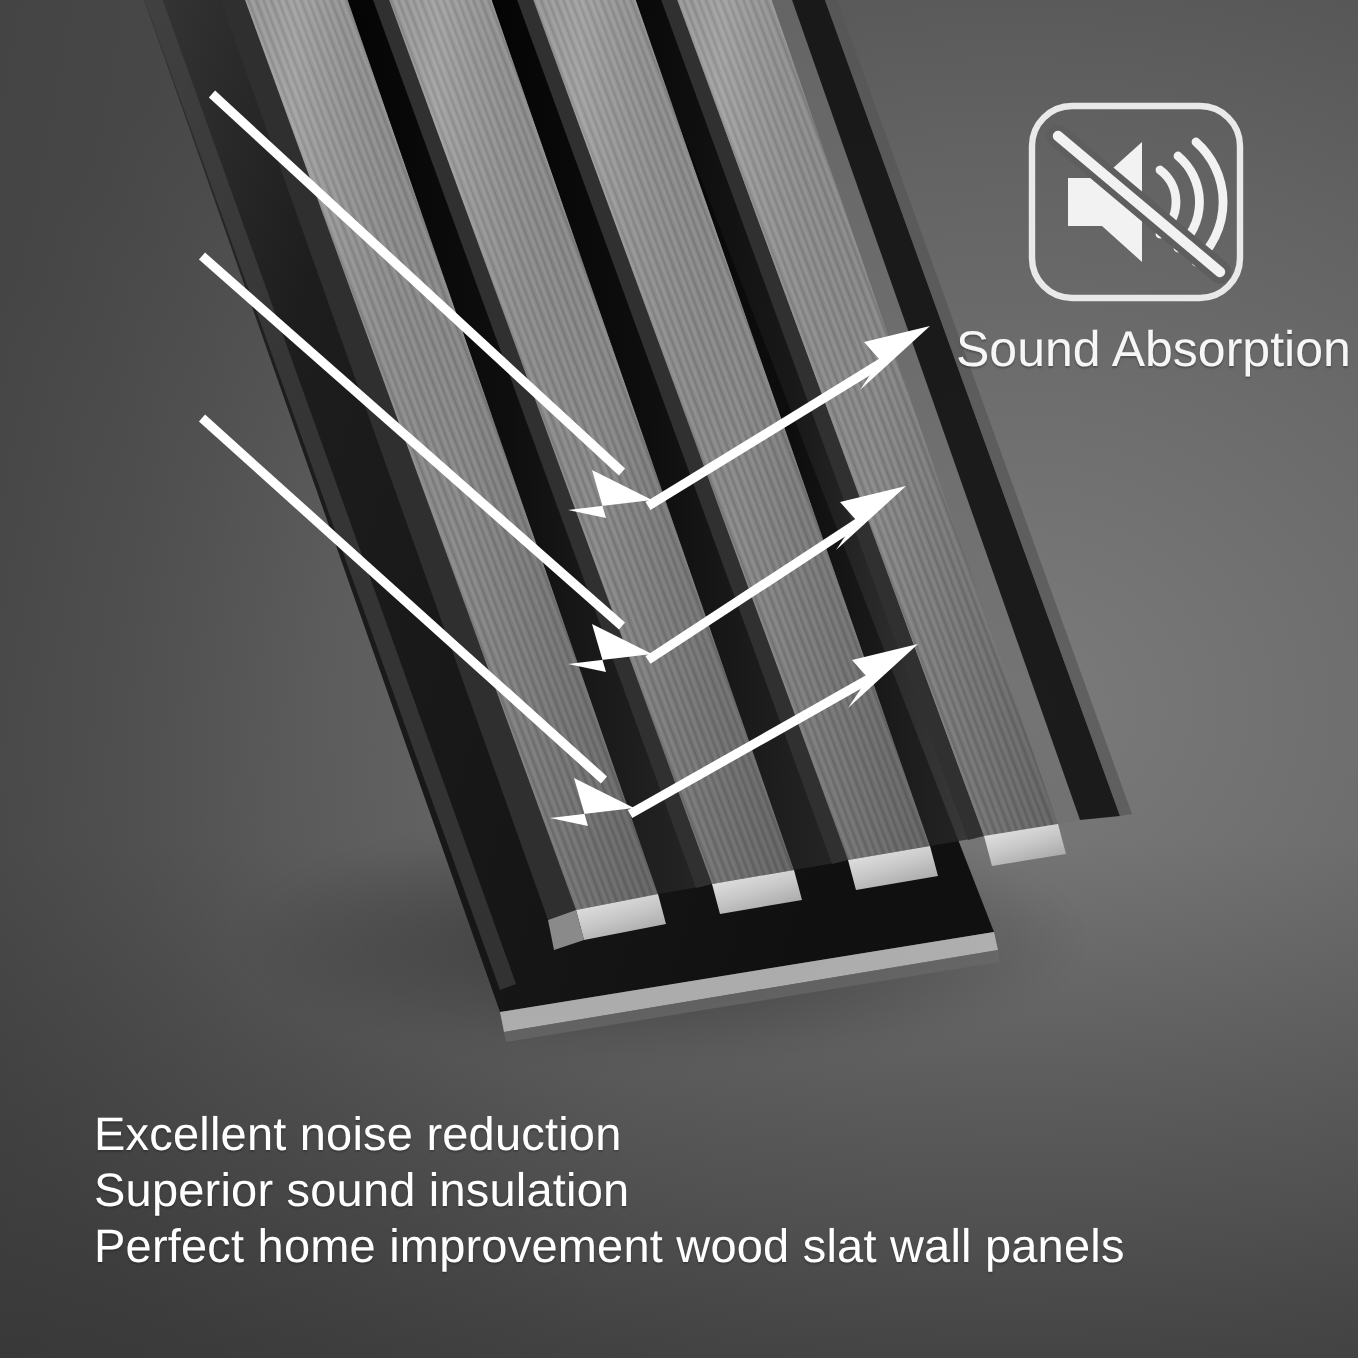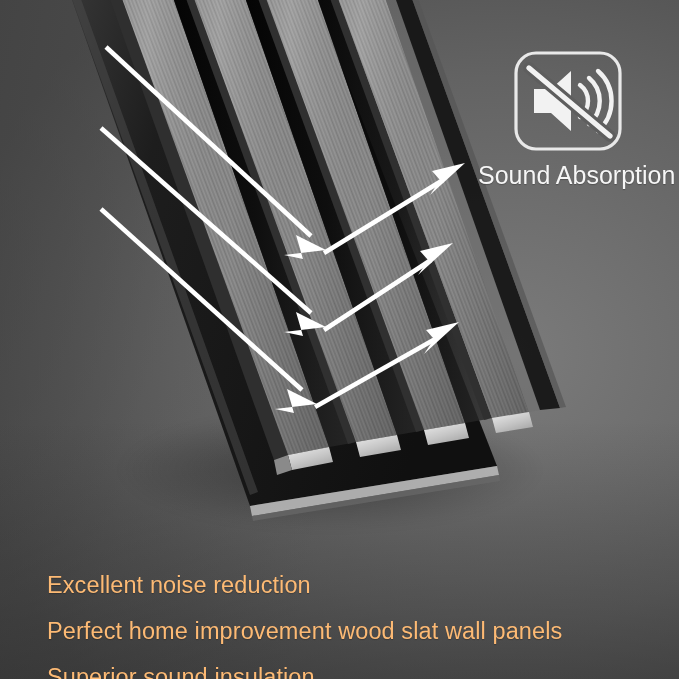--- a/index.html
+++ b/index.html
@@ -40,27 +40,26 @@
   }
 
   
   .captions {
     position: absolute;
     left: 47px;
     top: 553px;
     width: 600px;
   }
   .caption-line {
-    color: #fdba74;
+    color: #ffffff;
     font-size: 23.5px;
     line-height: 28.2px;
     letter-spacing: 0.1px;
     white-space: nowrap;
     text-shadow: 0 1px 1px rgba(0,0,0,0.22);
-    margin-top: 18px;
   }
 
   
   .badge-label {
     position: absolute;
     left: 478px;
     top: 160px;
     color: #f6f6f6;
     font-size: 25px;
     line-height: 30px;
@@ -214,17 +213,17 @@
         <line x1="529" y1="68" x2="610" y2="136" stroke="#5e5e5e" stroke-width="11.5" stroke-linecap="round"></line>
         <line x1="529" y1="68" x2="610" y2="136" stroke="#f2f2f2" stroke-width="5.2" stroke-linecap="round"></line>
       </g>
     </g>
   </svg>
 
   <div class="badge-label">Sound Absorption</div>
 
   <div class="captions">
     <div class="caption-line">Excellent noise reduction</div>
+    <div class="caption-line">Superior sound insulation</div>
     <div class="caption-line">Perfect home improvement wood slat wall panels</div>
-    <div class="caption-line">Superior sound insulation</div>
   </div>
 
 </div>
 
 </body></html>

